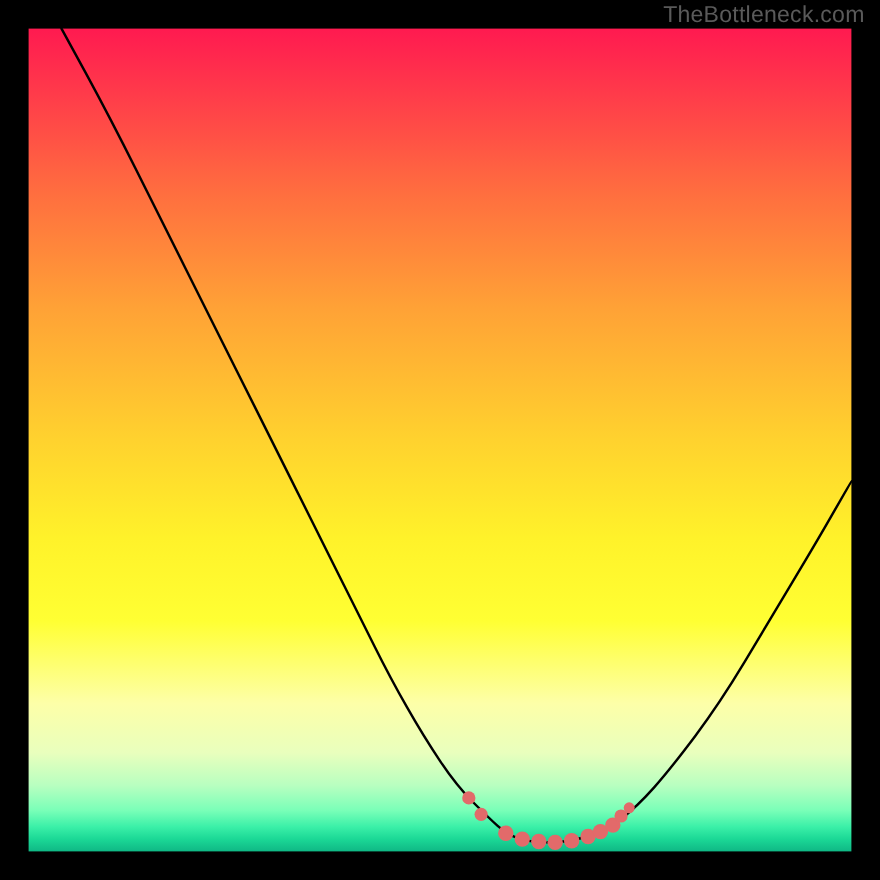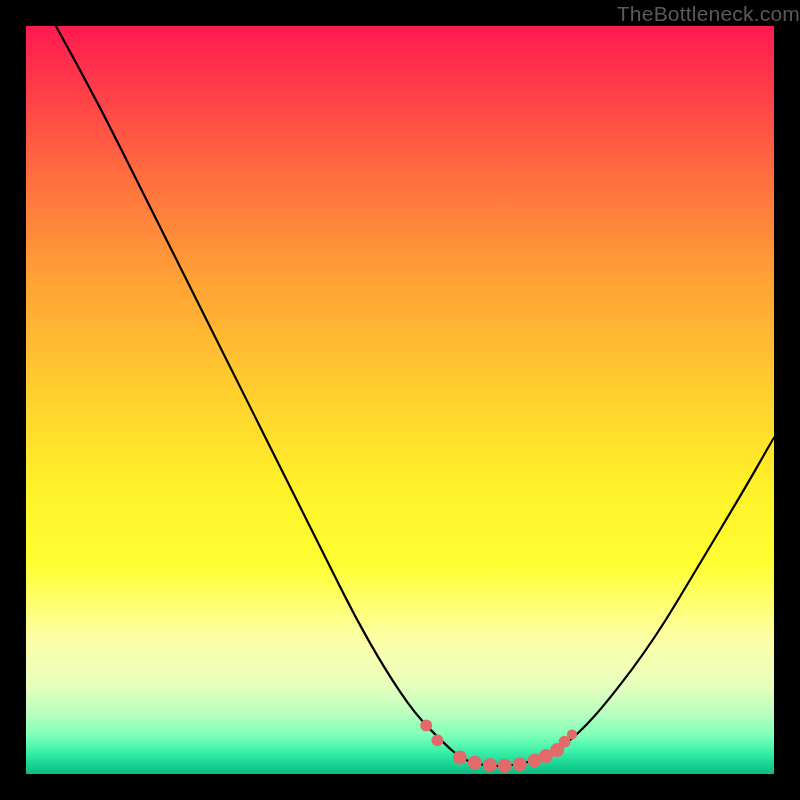--- a/index.html
+++ b/index.html
@@ -30,21 +30,21 @@
       #b8ffc0 92%,
       #7affb8 95%,
       #3bf0a8 97%,
       #1bd896 98.5%,
       #0fb885 100%
     );
   }
   .watermark {
     position: absolute;
     top: 2px;
-    right: 0;
+    right: 14px;
     color: #5a5a5a;
     font-size: 21px;
     letter-spacing: 0.2px;
     font-weight: 400;
     z-index: 10;
   }
   svg.plot {
     position: absolute;
     left: 0;
     top: 0;

